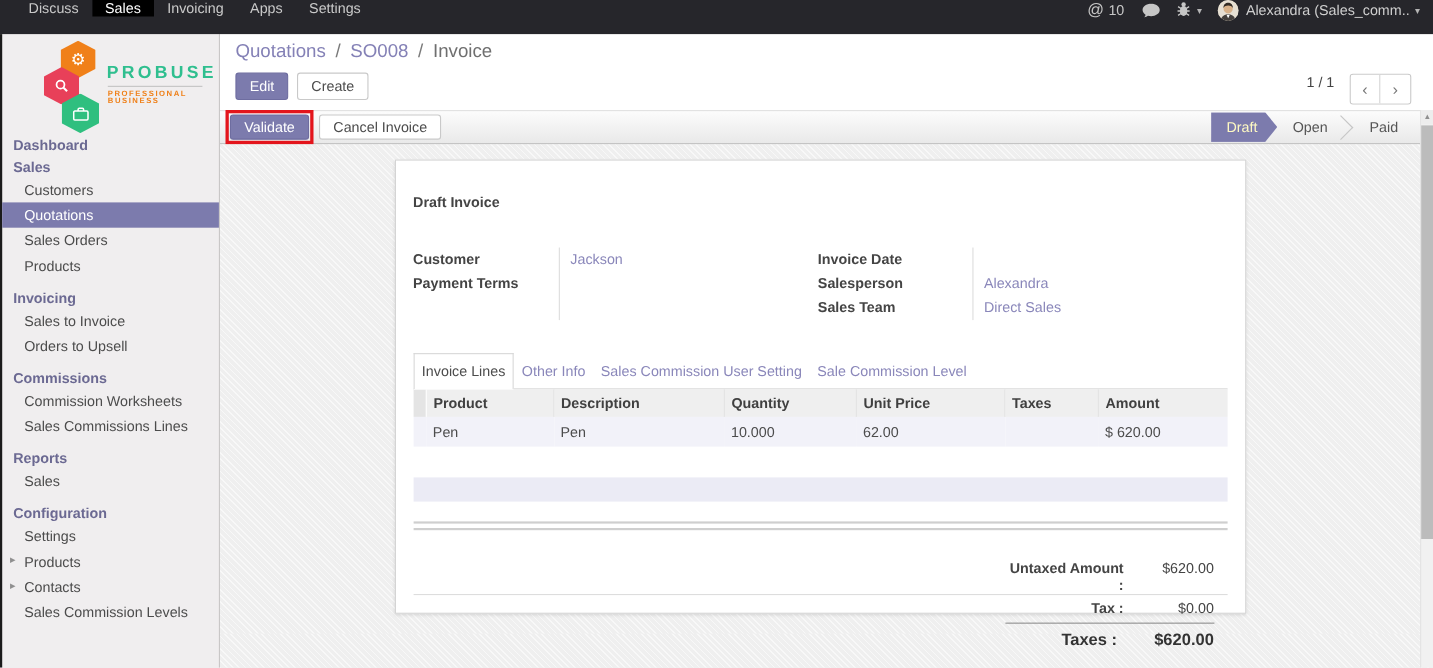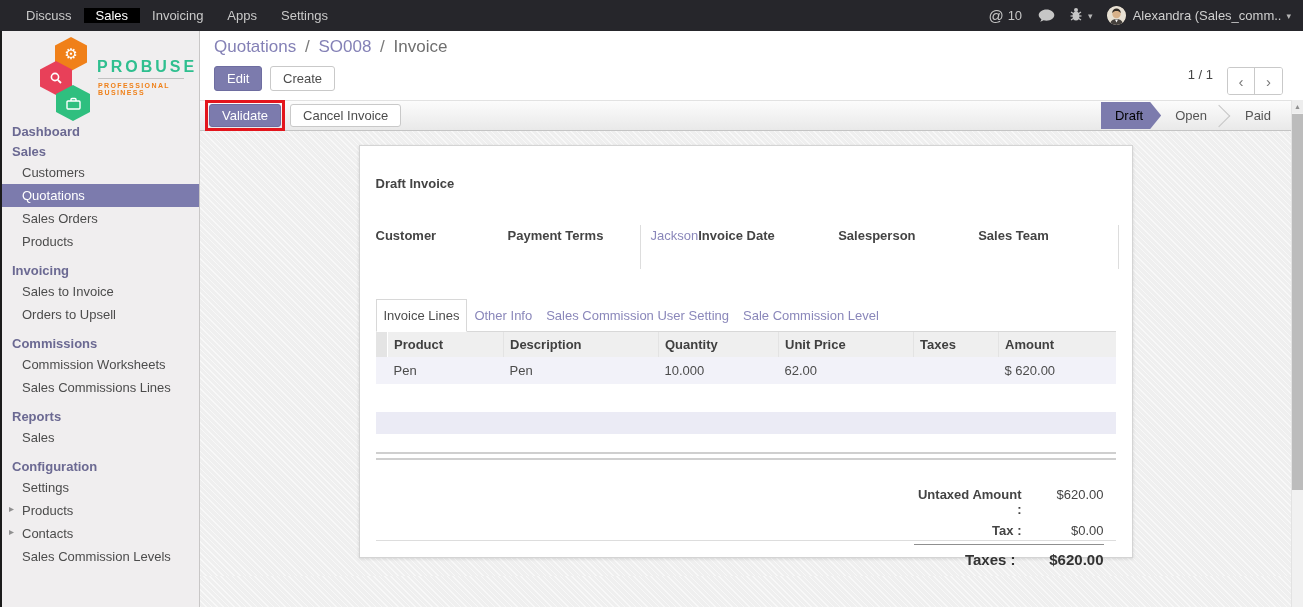--- a/index.html
+++ b/index.html
@@ -2,21 +2,21 @@
 <html><head>
 <meta charset="utf-8">
 <style>
   * { margin:0; padding:0; box-sizing:border-box; }
   html,body { width:1303px; height:607px; overflow:hidden; }
   body { font-family:"Liberation Sans", sans-serif; font-size:13px; color:#4c4c4c; background:#f0f0f0; }
   .screen { position:relative; width:1303px; height:607px; }
 
   
   .topbar { position:absolute; top:0; left:0; width:100%; height:31px; background:#26262b;
-            display:flex; justify-content:space-between; align-items:center; z-index:50; }
+            display:flex; justify-content:space-between; align-items:flex-start; z-index:50; }
   .menus { display:flex; padding-left:14px; }
   .menu { color:#c9c9c9; padding:0 12px; display:flex; align-items:center; cursor:pointer; text-decoration:none; }
   .menu.active { background:#000; color:#fff; }
   .top-right { display:flex; align-items:center; padding-right:12px; color:#c6c6c6; }
   .top-right > * { display:flex; align-items:center; }
   .at-group { margin-right:16px; }
   .at-icon { font-size:15px; margin-right:4px; }
   .icon-btn { margin-right:14px; }
   .caret { font-size:9px; color:#b5b5b5; margin-left:5px; }
   .avatar { width:19px; height:19px; border-radius:50%; overflow:hidden; background:#cfc6b8; margin-right:7px; flex:none; }
@@ -67,40 +67,40 @@
                        color:#777; font-size:15px; line-height:1; }
   .pager-btns button:first-child { border-right:1px solid #c9c9c9; }
 
   .statusbar { height:31px; background:linear-gradient(#fcfcfc,#e9e9e9); border-top:1px solid #e2e2e2;
                border-bottom:1px solid #c4c4c4; display:flex; align-items:center; padding-left:5px;
                position:relative; width:calc(100% - 12px); }
   .annotation-box { border:3px solid #e3151c; padding:1px; display:inline-flex; margin-right:5px; }
   .statusbar .btn { padding:3px 12px; }
   .statusbar .btn.white { border-radius:3px; }
   .statuses { position:absolute; right:6px; top:0; height:100%; display:flex; align-items:center; }
-  .status-arrow { background:#7c7bad; color:#000000; padding:6px 18px 6px 14px; position:relative;
+  .status-arrow { background:#7c7bad; color:#fef9c3; padding:6px 18px 6px 14px; position:relative;
                   clip-path:polygon(0 0,calc(100% - 11px) 0,100% 50%,calc(100% - 11px) 100%,0 100%); }
   .status-plain { color:#555; padding:6px 14px; }
   .chevron-sep { width:16px; height:16px; border-top:1px solid #c6c6c6; border-right:1px solid #c6c6c6;
                  transform:rotate(45deg); margin:0 4px 0 -10px; flex:none; }
 
   .main-area { height:445px; margin-right:12px; background-color:#efefef;
                background-image:repeating-linear-gradient(45deg, rgba(255,255,255,.55) 0 1px, transparent 1px 4px); }
   .main-area-outer { height:476px; background-color:#efefef;
                background-image:repeating-linear-gradient(45deg, rgba(255,255,255,.55) 0 1px, transparent 1px 4px); }
 
   
   .sheet { width:774px; height:413px; margin:0 auto; position:relative; top:14px;
            background:#fff; border:1px solid #d4d4d4; box-shadow:0 1px 3px rgba(0,0,0,.12); padding:16px; }
   .sheet-title { font-weight:bold; color:#444; margin-top:14px; }
   .fields { display:flex; margin-top:34px; }
   .fgroup { display:flex; }
   .fgroup.left { width:368px; }
   .fgroup.right { flex:1; }
-  .fcol-labels { display:flex; flex-direction:row; border-right:1px solid #ddd; }
+  .fcol-labels { display:flex; flex-direction:column; border-right:1px solid #ddd; }
   .fcol-values { display:flex; flex-direction:column; padding-left:10px; }
   .flabel { font-weight:bold; color:#444; padding:3px 10px 3px 0; height:22px; }
   .fgroup.left .flabel { width:132px; }
   .fgroup.right .flabel { width:140px; }
   .fvalue { color:#8a87ba; padding:3px 0; height:22px; cursor:pointer; }
 
   .tabs { display:flex; margin-top:30px; border-bottom:1px solid #d8d8d8; align-items:flex-end; }
   .tab { padding:8px 7px; color:#8a87ba; cursor:pointer; }
   .tab.active { background:#fff; border:1px solid #d8d8d8; border-bottom:1px solid #fff;
                 margin-bottom:-1px; color:#4c4c4c; }
@@ -286,20 +286,25 @@
               <div class="fcol-values">
                 <div class="fvalue">Jackson</div>
                 <div class="fvalue"></div>
               </div>
             </div>
             <div class="fgroup right">
               <div class="fcol-labels">
                 <div class="flabel">Invoice Date</div>
                 <div class="flabel">Salesperson</div>
                 <div class="flabel">Sales Team</div>
+              </div>
+              <div class="fcol-values">
+                <div class="fvalue"></div>
+                <div class="fvalue">Alexandra</div>
+                <div class="fvalue">Direct Sales</div>
               </div>
             </div>
           </div>
 
           <div class="tabs">
             <div class="tab active">Invoice Lines</div>
             <div class="tab">Other Info</div>
             <div class="tab">Sales Commission User Setting</div>
             <div class="tab">Sale Commission Level</div>
           </div>

